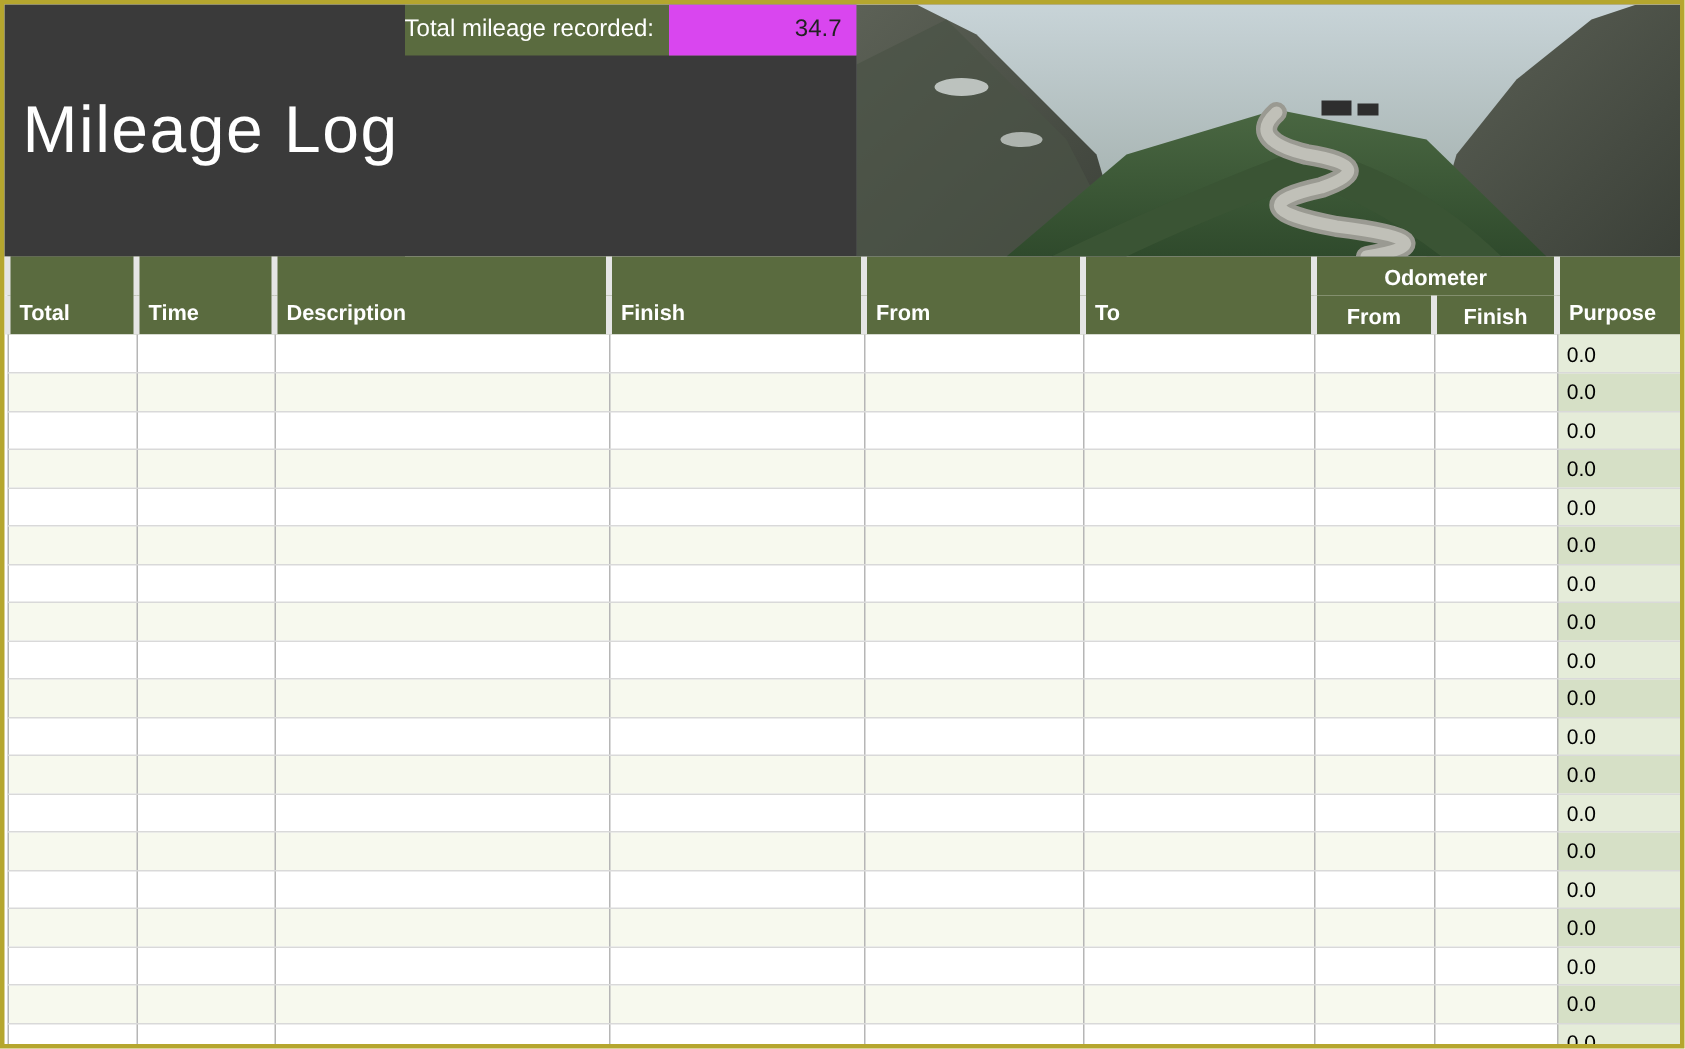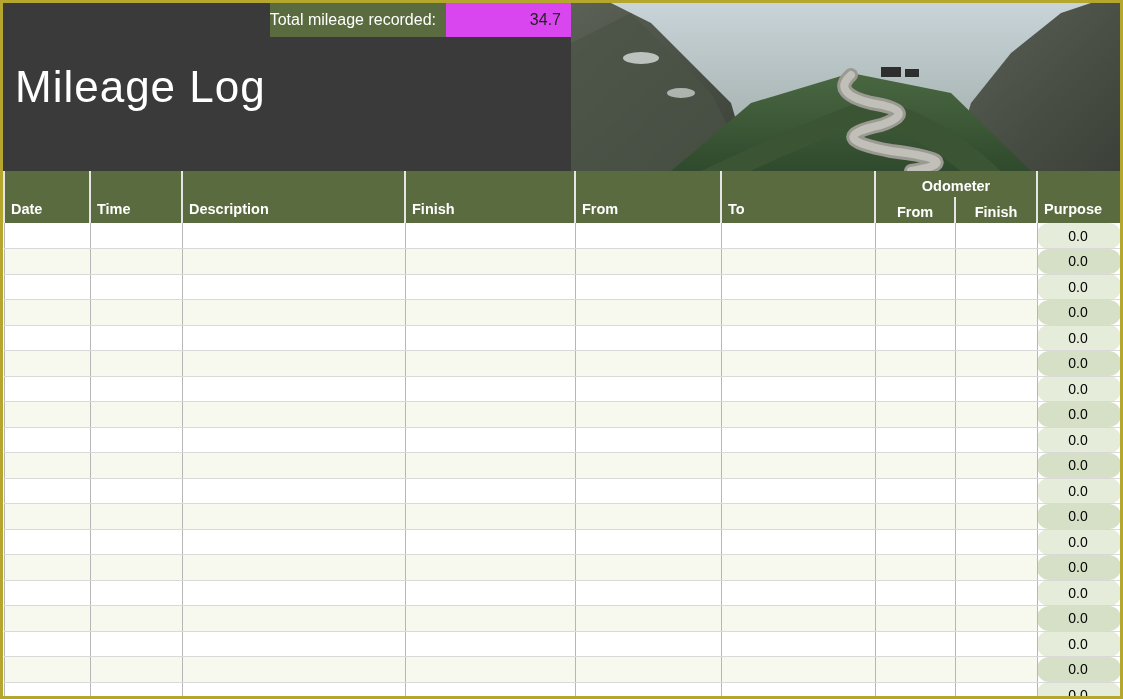--- a/index.html
+++ b/index.html
@@ -78,21 +78,21 @@
     width: 100%;
     border-collapse: collapse;
     table-layout: fixed;
   }
   thead tr { background: #5a6b3f; color: #fff; }
   thead th {
     font-size: 14.5px;
     font-weight: 600;
     text-align: left;
     padding: 6px 6px;
-    border-left: 2px solid #e5e5e5;
+    border-left: 4px solid #e5e5e5;
     border-right: 1px solid #b6b6b6;
     vertical-align: bottom;
     height: 52px;
   }
   thead th.subhead { height: 26px; padding: 3px 6px; }
   thead th.group {
     text-align: center;
     border-bottom: none;
     height: 26px;
     padding: 3px 6px;
@@ -102,23 +102,22 @@
     height: 25.5px;
     border-left: 1px solid #b6b6b6;
     border-right: 1px solid #b6b6b6;
     border-bottom: 1px solid #d9d9d9;
     font-size: 14px;
     padding: 0 6px;
   }
   tbody tr:nth-child(odd) td { background: #ffffff; }
   tbody tr:nth-child(even) td { background: #f7f9ee; }
   tbody td.mileage {
-    text-align: center;
+    text-align: left;
     padding-right: 8px;
-    border-radius: 12px;
   }
   tbody tr:nth-child(odd) td.mileage { background: #e5ecd9; }
   tbody tr:nth-child(even) td.mileage { background: #d6e0c6; }
   .col-date { width: 86px; }
   .col-time { width: 92px; }
   .col-desc { width: 223px; }
   .col-purpose { width: 170px; }
   .col-from { width: 146px; }
   .col-to { width: 154px; }
   .col-ostart { width: 80px; }
@@ -182,21 +181,21 @@
         <col class="col-desc">
         <col class="col-purpose">
       <col class="col-from">
         <col class="col-to">
         <col class="col-ostart">
         <col class="col-ofinish">
         <col class="col-mileage">
     </colgroup>
     <thead>
       <tr>
-        <th rowspan="2">Date</th>
+        <th rowspan="2">Total</th>
         <th rowspan="2">Time</th>
         <th rowspan="2">Description</th>
         <th rowspan="2">Finish</th>
         <th rowspan="2">From</th>
         <th rowspan="2">To</th>
         <th colspan="2" class="group">Odometer</th>
         <th rowspan="2">Purpose</th>
       </tr>
       <tr>
         <th class="subhead odo-sub">From</th>

